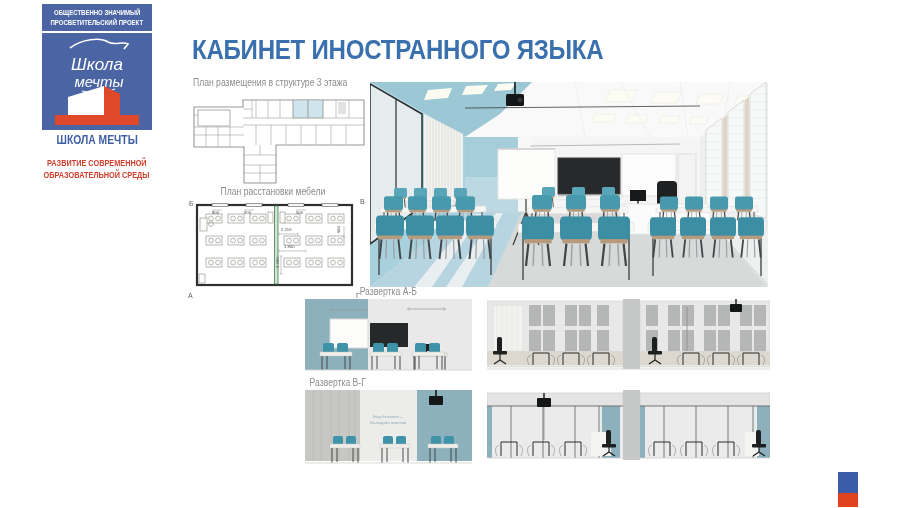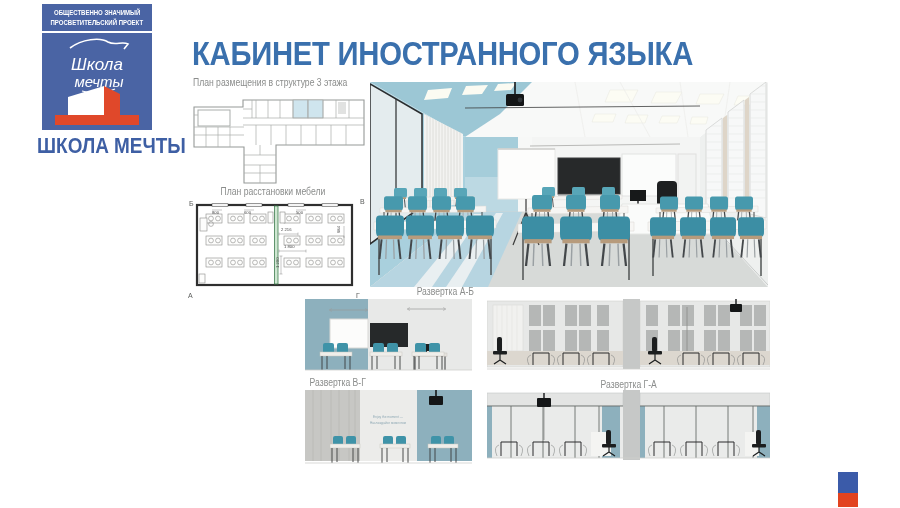--- a/index.html
+++ b/index.html
@@ -9,25 +9,25 @@
   .cond{display:inline-block;transform:scaleX(0.86);transform-origin:0 50%;white-space:nowrap;}
   .cond-c{display:inline-block;transform:scaleX(0.86);transform-origin:50% 50%;white-space:nowrap;}
   .caption{color:#8b8d8c;font-size:10px;}
 
   
   .logo-banner{left:42px;top:4px;width:110px;height:27px;background:#4a64a4;color:#fff;
     display:flex;flex-direction:column;justify-content:center;align-items:center;
     font-size:7px;font-weight:bold;line-height:1.35;text-align:center;}
   .logo-badge{left:42px;top:33px;width:110px;height:97px;background:#4a64a4;}
   .logo-name{left:25px;top:133px;width:144px;text-align:center;color:#3e5fa4;
-    font-weight:bold;font-size:22px;}
+    font-weight:bold;font-size:12px;}
   .logo-tagline{left:25px;top:158px;width:144px;text-align:center;color:#d0402e;
     font-weight:bold;font-size:8.5px;line-height:1.4;}
 
-  .page-title{left:192px;top:34px;font-size:34px;font-weight:bold;color:#3a70ad;letter-spacing:-0.3px;}
+  .page-title{left:192px;top:34px;font-size:28px;font-weight:bold;color:#3a70ad;letter-spacing:-0.3px;}
 
   .corner-mark{left:838px;top:472px;width:20px;height:35px;}
   .corner-mark .b{width:20px;height:21px;background:#3b5ba9;}
   .corner-mark .r{width:20px;height:14px;background:#e2431f;}
 
   svg text{font-family:"Liberation Sans",sans-serif;}
 </style>
 </head>
 <body>
 
@@ -47,20 +47,24 @@
       <g>
         <polygon points="26,64 62,53 62,82 26,82" fill="#ffffff"></polygon>
         <polygon points="62,53 78,61 78,82 62,82" fill="#e0482a"></polygon>
         <rect x="13" y="82" width="84" height="10" fill="#e0482a"></rect>
       </g>
     </svg>
   </div>
 
   <div class="abs logo-name">
     <span class="cond-c">ШКОЛА МЕЧТЫ</span>
+  </div>
+  <div class="abs logo-tagline">
+    <span class="cond-c">РАЗВИТИЕ СОВРЕМЕННОЙ</span><br>
+    <span class="cond-c">ОБРАЗОВАТЕЛЬНОЙ СРЕДЫ</span>
   </div>
 
   <div class="abs page-title">
     <span class="cond" style="left:192px">КАБИНЕТ ИНОСТРАННОГО ЯЗЫКА</span>
   </div>
 
   <div class="abs caption" style="left:193px;top:77px;">
     <span class="cond">План размещения в структуре 3 этажа</span>
   </div>
 
@@ -336,21 +340,21 @@
       <polygon points="278,140 396,138 396,147 278,149" fill="#f7f6f4" stroke="#d8d5d0" stroke-width="0.5"></polygon>
       <line x1="283" y1="148" x2="283" y2="194" stroke="#474a4b" stroke-width="1.4"></line>
       <line x1="391" y1="146" x2="391" y2="194" stroke="#474a4b" stroke-width="1.4"></line>
       <use href="#chairback" x="280" y="129" width="26" height="54" style="color:#3c8ea4"></use>
       <use href="#chairback" x="310" y="129" width="26" height="54" style="color:#3c8ea4"></use>
       <use href="#chairback" x="340" y="129" width="26" height="54" style="color:#3c8ea4"></use>
       <use href="#chairback" x="368" y="129" width="26" height="54" style="color:#3c8ea4"></use>
     </g>
   </svg>
 
-  <div class="abs caption" style="left:312px;top:286px;width:167px;text-align:right;">
+  <div class="abs caption" style="left:305px;top:286px;width:167px;text-align:center;">
     <span class="cond-c">Развертка А-Б</span>
   </div>
 
   <svg class="abs" style="left:305px;top:297px;" width="167" height="77" viewBox="0 0 167 77">
     <rect x="0" y="2" width="63" height="71" fill="#8db0bd"></rect>
     <rect x="63" y="2" width="104" height="71" fill="#e8e9e8"></rect>
     <path d="M25,13 H62 M103,12 H140" stroke="#9a9b9a" stroke-width="0.7"></path>
     <path d="M27,11.5 l-3,1.5 3,1.5 M60,11.5 l3,1.5 -3,1.5 M105,10.5 l-3,1.5 3,1.5 M138,10.5 l3,1.5 -3,1.5" stroke="#9a9b9a" stroke-width="0.5" fill="none"></path>
     <rect x="25" y="22" width="38" height="29" fill="#fcfcfb" stroke="#d8d8d5"></rect>
     <rect x="65" y="26" width="38" height="24" fill="#26292a"></rect>
@@ -439,23 +443,20 @@
     <g>
       <line x1="249" y1="0" x2="249" y2="5" stroke="#141617" stroke-width="1.4"></line>
       <rect x="243" y="5" width="12" height="8" rx="1" fill="#141617"></rect>
     </g>
     <line x1="0" y1="70" x2="283" y2="70" stroke="#cfcfcd" stroke-width="0.8"></line>
   </svg>
 
   <div class="abs caption" style="left:305px;top:377px;width:167px;text-align:left;">
     <span class="cond-c">Развертка В-Г</span>
   </div>
-  <div class="abs caption" style="left:487px;top:379px;width:283px;text-align:center;">
-    <span class="cond-c">Развертка Г-А</span>
-  </div>
 
   <svg class="abs" style="left:305px;top:388px;" width="167" height="79" viewBox="0 0 167 79">
     <rect x="0" y="2" width="55" height="71" fill="#c7c7c4"></rect>
     <path d="M8,2 V73 M16,2 V73 M26,2 V73 M34,2 V73 M44,2 V73 M50,2 V73" stroke="#bdbdb9" stroke-width="1.2"></path>
     <rect x="55" y="2" width="57" height="71" fill="#ececea"></rect>
     <rect x="112" y="2" width="55" height="71" fill="#8db0bd"></rect>
     <g>
       <line x1="131" y1="2" x2="131" y2="8" stroke="#141617" stroke-width="1.6"></line>
       <rect x="124" y="8" width="14" height="9" rx="1" fill="#141617"></rect>
     </g>

